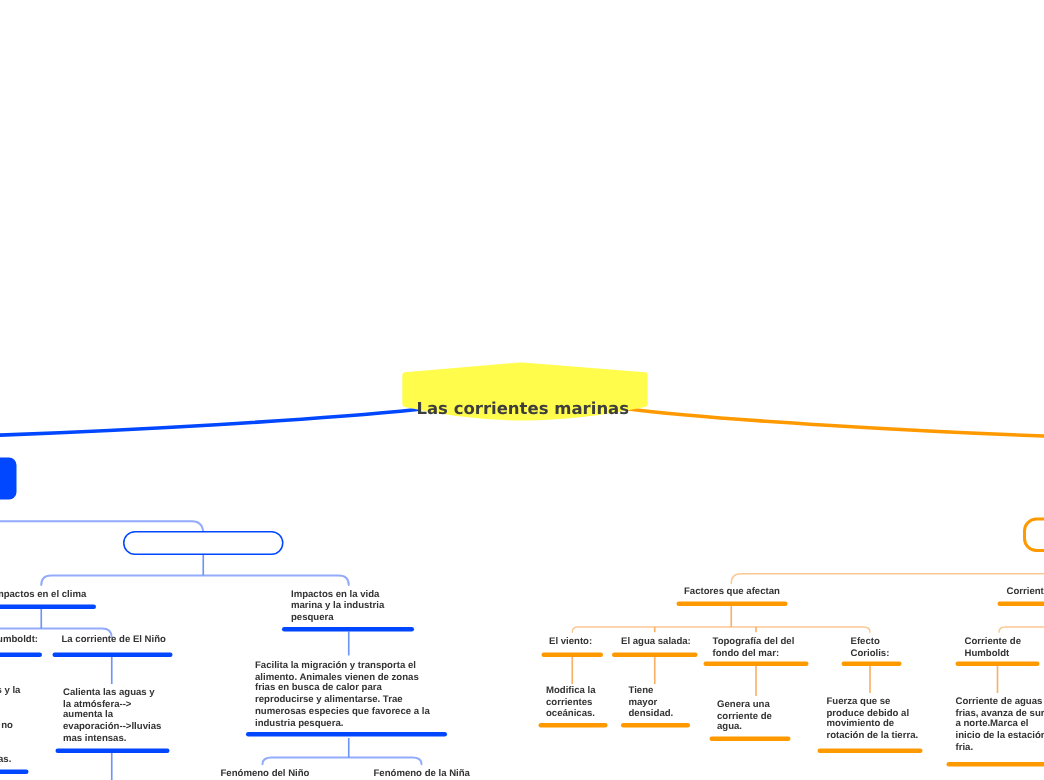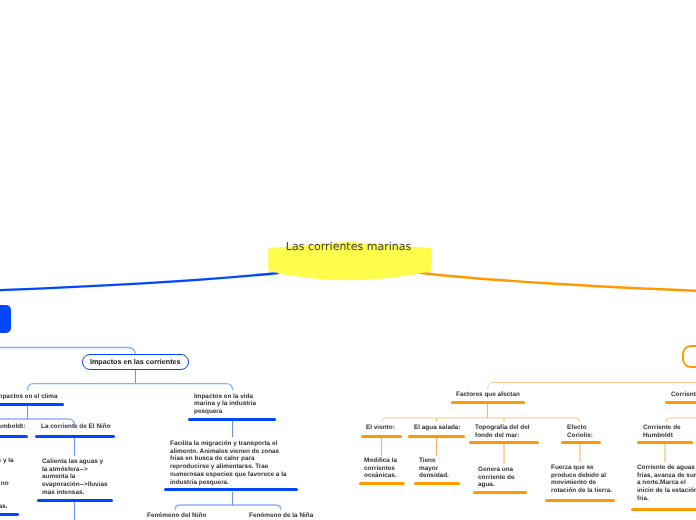--- a/index.html
+++ b/index.html
@@ -6,23 +6,23 @@
 body{width:696px;height:520px;overflow:hidden;font-family:"Liberation Sans",sans-serif;
   -webkit-font-smoothing:antialiased;text-rendering:geometricPrecision;}
 #stage{position:relative;width:696px;height:520px;overflow:hidden;background:#fff;}
 svg#links{position:absolute;left:0;top:0;width:696px;height:520px;}
 .nlabel{position:absolute;color:#333;font-size:6.4px;line-height:7.7px;
         font-weight:bold;white-space:pre;}
 .uline{position:absolute;height:3.4px;border-radius:1.8px;}
 .ub{background:#0047ff;}
 .uo{background:#ff9900;}
 #title-shape{position:absolute;left:267px;top:241.4px;}
-#title-label{position:absolute;left:267px;top:224px;width:163px;height:44px;
+#title-label{position:absolute;left:267px;top:250px;width:163px;height:44px;
   display:flex;align-items:center;justify-content:center;color:#3e3e3e;
-  font-family:"DejaVu Sans",sans-serif;font-weight:normal;font-size:11px;}
+  font-family:"DejaVu Sans",sans-serif;font-weight:bold;font-size:11px;}
 #rootbox{position:absolute;left:81.5px;top:354px;width:107.5px;height:15.6px;
   border:1.9px solid #0047ff;border-radius:8px;box-sizing:border-box;background:#fff;}
 #rootbox-label{position:absolute;left:81.5px;top:354px;width:107.5px;height:15.6px;
   display:flex;align-items:center;justify-content:center;
   font-weight:bold;font-size:7.2px;color:#111;}
 #hub-blue{position:absolute;left:-22px;top:305px;width:33px;height:28px;
   background:#0047ff;border-radius:5px;}
 #hub-orange{position:absolute;left:682px;top:345px;width:36px;height:23px;
   border:2px solid #ff9900;border-radius:9px;box-sizing:border-box;background:#fff;}
 </style>
@@ -73,21 +73,20 @@
   <div id="hub-orange"></div>
 
   <div id="title-shape">
     <svg width="166" height="44" viewBox="0 0 166 44" fill="none">
       <path d="M1.2,9.0 Q1.2,7.4 2.9,7.1 L79.5,0.7 Q80.5,0.6 81.5,0.7 L163,7.1 Q164.8,7.3 164.8,9.0 L164.8,28.2 Q164.8,30.0 163,30.4 Q120,39.3 81.5,39.3 Q43,39.3 2.9,30.4 Q1.2,30.0 1.2,28.2 Z" fill="#fffc4c"></path>
     </svg>
   </div>
   <div id="title-label">Las corrientes marinas</div>
 
   <div id="rootbox"></div>
-  <div id="rootbox-label">Impactos en las corrientes</div>
 
   <div class="nlabel" style="left:-5px;top:392.5px;">Impactos en el clima</div>
   <div class="uline ub" style="left:-10px;top:403px;width:74px;"></div>
 
   <div class="nlabel" style="left:194px;top:392.5px;">Impactos en la vida
 marina y la industria
 pesquera</div>
   <div class="uline ub" style="left:188px;top:417.5px;width:88px;"></div>
 
   <div class="nlabel" style="left:-46px;top:422.5px;">Corriente de Humboldt:</div>

